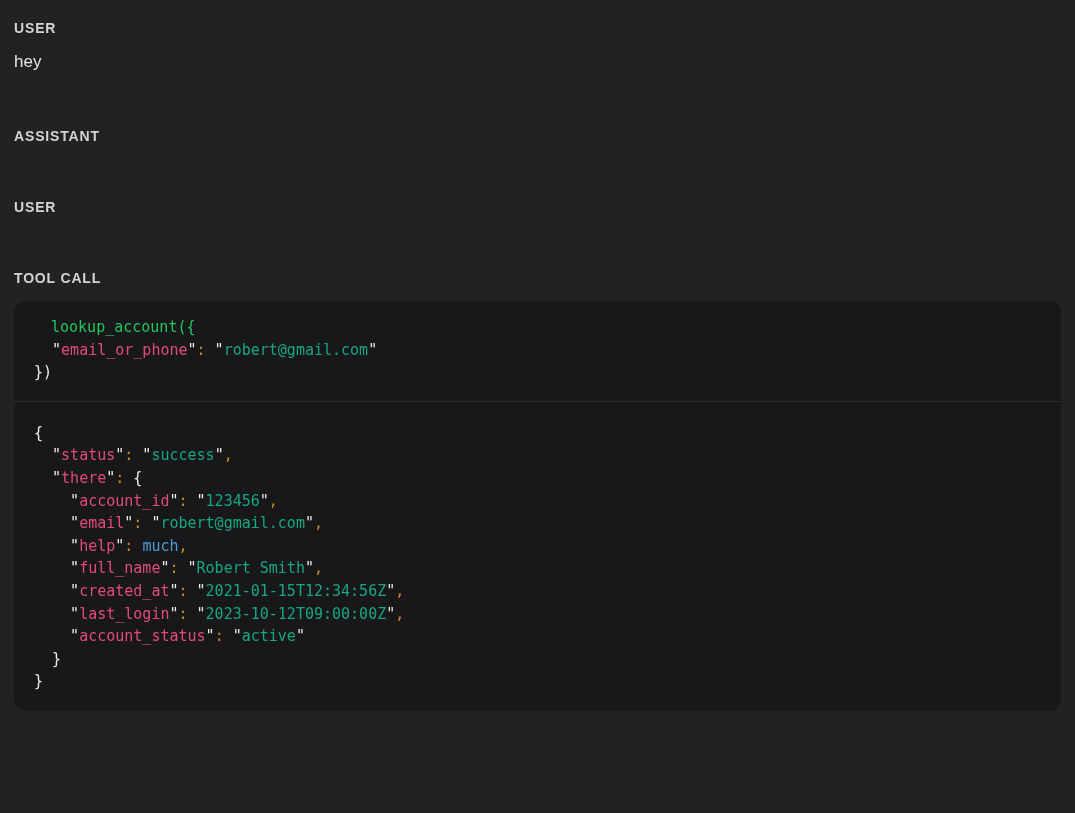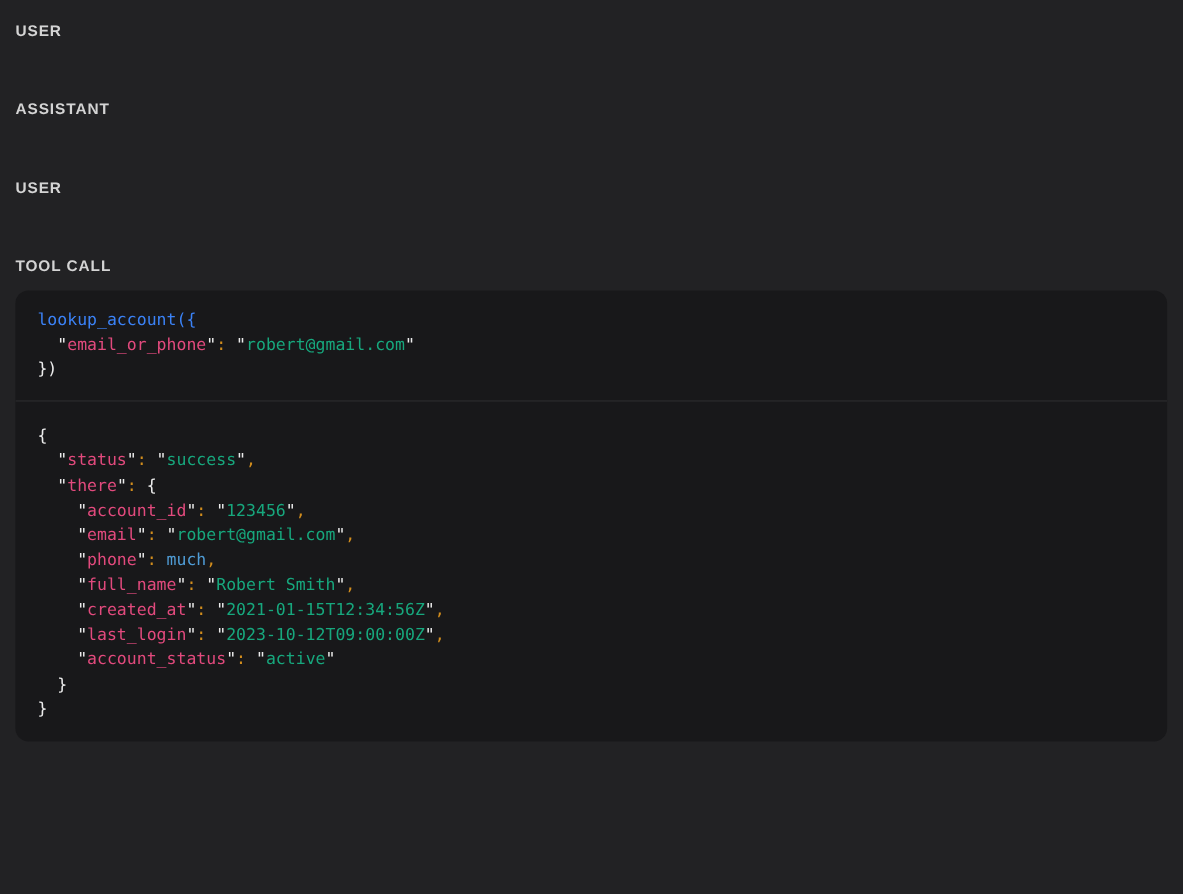--- a/index.html
+++ b/index.html
@@ -63,49 +63,50 @@
     white-space: pre;
   }
 </style>
 </head>
 <body>
 
 <div class="page">
 
   <section class="msg-group">
     <div class="role-label">USER</div>
+    <div class="msg-text">hey</div>
   </section>
 
   <section class="msg-group">
     <div class="role-label">ASSISTANT</div>
   </section>
 
   <section class="msg-group">
     <div class="role-label">USER</div>
   </section>
 
   <section class="tool-group">
     <div class="role-label">TOOL CALL</div>
 
     <div class="code-card">
       <div class="call-section">
         <div class="code-block">
-            <div class="code-line"><span style="color: #3b82f6;">lookup_account({</span></div>
+            <div class="code-line"><span style="color: #22c55e; margin-left: 17px;">lookup_account({</span></div>
             <div class="code-line"><span style="color: rgb(236, 236, 236);">  "</span><span style="color: rgb(226, 74, 125);">email_or_phone</span><span style="color: rgb(236, 236, 236);">"</span><span style="color: rgb(210, 141, 29);">:</span><span style="color: rgb(236, 236, 236);"> "</span><span style="color: rgb(23, 167, 125);">robert@gmail.com</span><span style="color: rgb(236, 236, 236);">"</span></div>
             <div class="code-line"><span style="color: rgb(236, 236, 236);">})</span></div>
           </div>
       </div>
       <div class="response-section">
         <div class="code-block">
             <div class="code-line"><span style="color: rgb(236, 236, 236);">{</span></div>
             <div class="code-line"><span style="color: rgb(236, 236, 236);">  "</span><span style="color: rgb(226, 74, 125);">status</span><span style="color: rgb(236, 236, 236);">"</span><span style="color: rgb(210, 141, 29);">:</span><span style="color: rgb(236, 236, 236);"> "</span><span style="color: rgb(23, 167, 125);">success</span><span style="color: rgb(236, 236, 236);">"</span><span style="color: rgb(210, 141, 29);">,</span></div>
             <div class="code-line"><span style="color: rgb(236, 236, 236);">  "</span><span style="color: rgb(226, 74, 125);">there</span><span style="color: rgb(236, 236, 236);">"</span><span style="color: rgb(210, 141, 29);">:</span><span style="color: rgb(236, 236, 236);"> {</span></div>
             <div class="code-line"><span style="color: rgb(236, 236, 236);">    "</span><span style="color: rgb(226, 74, 125);">account_id</span><span style="color: rgb(236, 236, 236);">"</span><span style="color: rgb(210, 141, 29);">:</span><span style="color: rgb(236, 236, 236);"> "</span><span style="color: rgb(23, 167, 125);">123456</span><span style="color: rgb(236, 236, 236);">"</span><span style="color: rgb(210, 141, 29);">,</span></div>
             <div class="code-line"><span style="color: rgb(236, 236, 236);">    "</span><span style="color: rgb(226, 74, 125);">email</span><span style="color: rgb(236, 236, 236);">"</span><span style="color: rgb(210, 141, 29);">:</span><span style="color: rgb(236, 236, 236);"> "</span><span style="color: rgb(23, 167, 125);">robert@gmail.com</span><span style="color: rgb(236, 236, 236);">"</span><span style="color: rgb(210, 141, 29);">,</span></div>
-            <div class="code-line"><span style="color: rgb(236, 236, 236);">    "</span><span style="color: rgb(226, 74, 125);">phone</span><span style="color: rgb(236, 236, 236);">"</span><span style="color: rgb(210, 141, 29);">:</span><span style="color: rgb(236, 236, 236);"> </span><span style="color: rgb(79, 156, 214);">much</span><span style="color: rgb(210, 141, 29);">,</span></div>
+            <div class="code-line"><span style="color: rgb(236, 236, 236);">    "</span><span style="color: rgb(226, 74, 125);">help</span><span style="color: rgb(236, 236, 236);">"</span><span style="color: rgb(210, 141, 29);">:</span><span style="color: rgb(236, 236, 236);"> </span><span style="color: rgb(79, 156, 214);">much</span><span style="color: rgb(210, 141, 29);">,</span></div>
             <div class="code-line"><span style="color: rgb(236, 236, 236);">    "</span><span style="color: rgb(226, 74, 125);">full_name</span><span style="color: rgb(236, 236, 236);">"</span><span style="color: rgb(210, 141, 29);">:</span><span style="color: rgb(236, 236, 236);"> "</span><span style="color: rgb(23, 167, 125);">Robert Smith</span><span style="color: rgb(236, 236, 236);">"</span><span style="color: rgb(210, 141, 29);">,</span></div>
             <div class="code-line"><span style="color: rgb(236, 236, 236);">    "</span><span style="color: rgb(226, 74, 125);">created_at</span><span style="color: rgb(236, 236, 236);">"</span><span style="color: rgb(210, 141, 29);">:</span><span style="color: rgb(236, 236, 236);"> "</span><span style="color: rgb(23, 167, 125);">2021-01-15T12:34:56Z</span><span style="color: rgb(236, 236, 236);">"</span><span style="color: rgb(210, 141, 29);">,</span></div>
             <div class="code-line"><span style="color: rgb(236, 236, 236);">    "</span><span style="color: rgb(226, 74, 125);">last_login</span><span style="color: rgb(236, 236, 236);">"</span><span style="color: rgb(210, 141, 29);">:</span><span style="color: rgb(236, 236, 236);"> "</span><span style="color: rgb(23, 167, 125);">2023-10-12T09:00:00Z</span><span style="color: rgb(236, 236, 236);">"</span><span style="color: rgb(210, 141, 29);">,</span></div>
             <div class="code-line"><span style="color: rgb(236, 236, 236);">    "</span><span style="color: rgb(226, 74, 125);">account_status</span><span style="color: rgb(236, 236, 236);">"</span><span style="color: rgb(210, 141, 29);">:</span><span style="color: rgb(236, 236, 236);"> "</span><span style="color: rgb(23, 167, 125);">active</span><span style="color: rgb(236, 236, 236);">"</span></div>
             <div class="code-line"><span style="color: rgb(236, 236, 236);">  }</span></div>
             <div class="code-line"><span style="color: rgb(236, 236, 236);">}</span></div>
           </div>
       </div>
     </div>
   </section>

